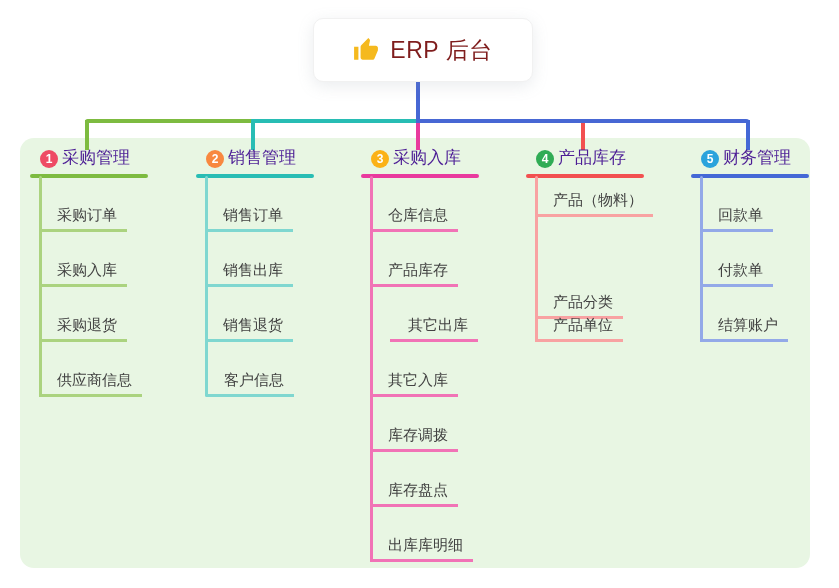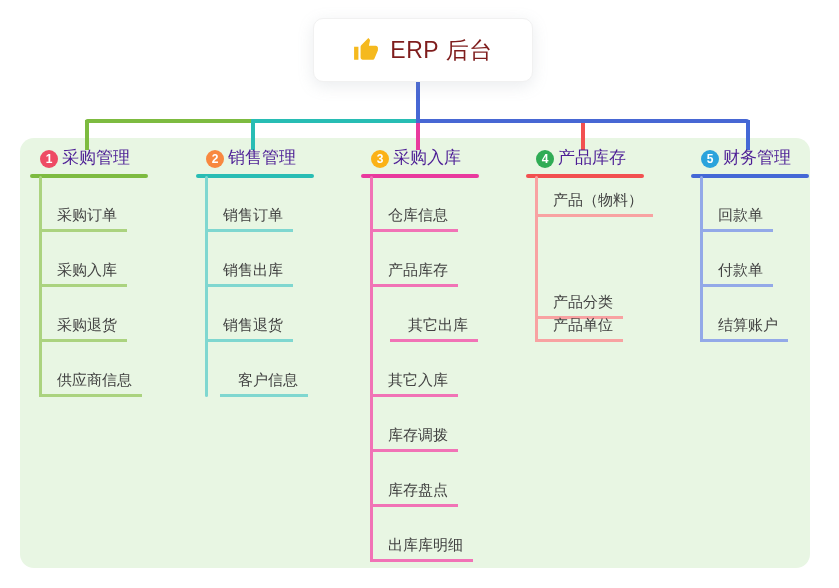--- a/index.html
+++ b/index.html
@@ -80,21 +80,21 @@
       <div class="crow" style="left: 39px; top: 368px; border-bottom-color: rgb(171, 211, 127);">供应商信息</div>
     </div>
   <div>
       <div class="circle" style="left: 206px; top: 150px; background: rgb(248, 136, 63);">2</div>
       <div class="btitle" style="left: 228px; top: 146px;">销售管理</div>
       <div class="punder" style="left: 196px; top: 174px; width: 118px; background: rgb(40, 189, 180);"></div>
       <div class="vline" style="left: 205px; top: 176px; height: 221px; background: rgb(127, 215, 208);"></div>
       <div class="crow" style="left: 205px; top: 203px; border-bottom-color: rgb(127, 215, 208);">销售订单</div>
       <div class="crow" style="left: 205px; top: 258px; border-bottom-color: rgb(127, 215, 208);">销售出库</div>
       <div class="crow" style="left: 205px; top: 313px; border-bottom-color: rgb(127, 215, 208);">销售退货</div>
-      <div class="crow" style="left: 220px; top: 368px; border-bottom-color: rgb(127, 215, 208);">客户信息</div>
+      <div class="crow" style="left: 206px; top: 368px; border-bottom-color: rgb(127, 215, 208);">客户信息</div>
     </div>
   <div>
       <div class="circle" style="left: 371px; top: 150px; background: rgb(251, 178, 23);">3</div>
       <div class="btitle" style="left: 393px; top: 146px;">采购入库</div>
       <div class="punder" style="left: 361px; top: 174px; width: 118px; background: rgb(233, 58, 158);"></div>
       <div class="vline" style="left: 370px; top: 176px; height: 386px; background: rgb(241, 115, 182);"></div>
       <div class="crow" style="left: 370px; top: 203px; border-bottom-color: rgb(241, 115, 182);">仓库信息</div>
       <div class="crow" style="left: 370px; top: 258px; border-bottom-color: rgb(241, 115, 182);">产品库存</div>
       <div class="crow" style="left: 370px; top: 313px; border-bottom-color: rgb(241, 115, 182); margin-left: 20px;">其它出库</div>
       <div class="crow" style="left: 370px; top: 368px; border-bottom-color: rgb(241, 115, 182);">其它入库</div>

